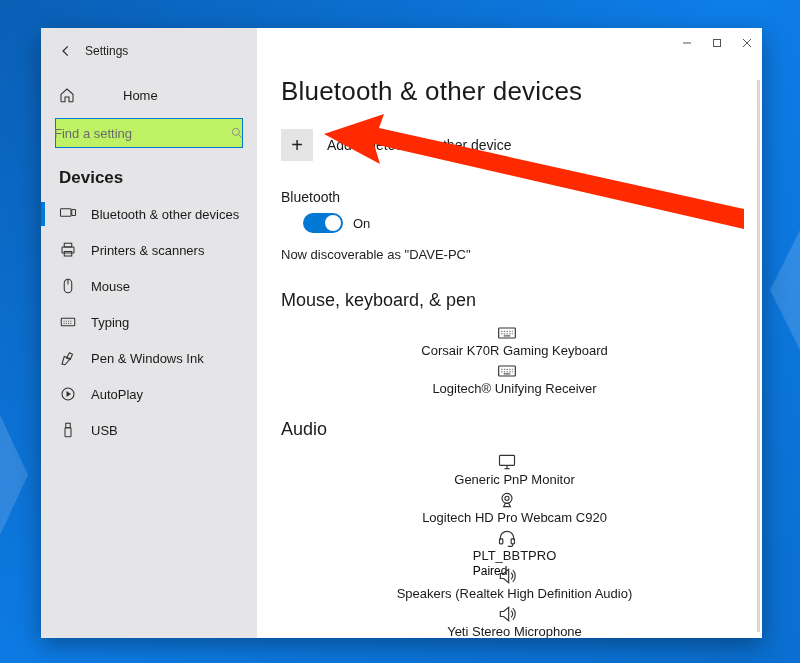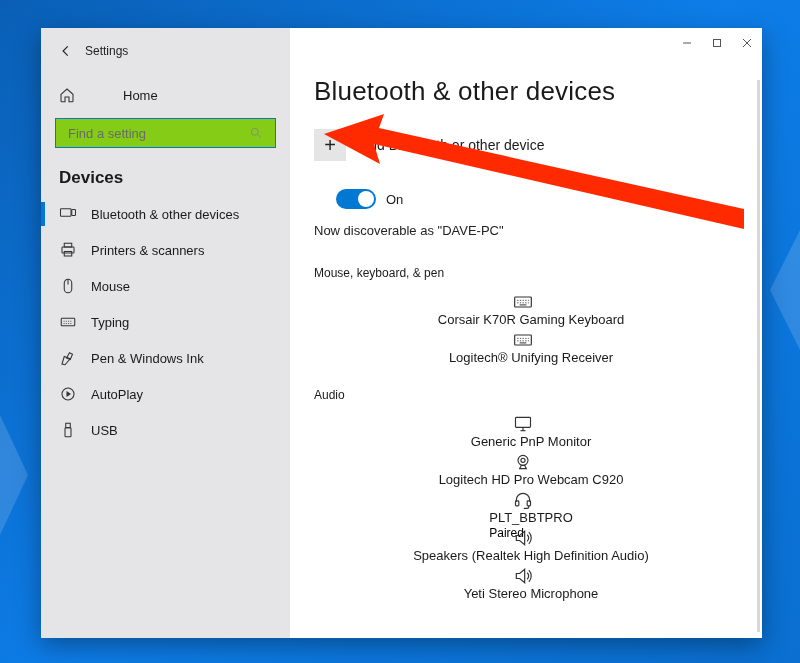--- a/index.html
+++ b/index.html
@@ -27,42 +27,42 @@
     position: absolute;
     left: 41px; top: 28px;
     width: 721px; height: 610px;
     background: #fff;
     display: flex;
     box-shadow: 0 8px 24px rgba(0,0,0,0.35);
   }
 
   
   .sidebar {
-    width: 249px;
+    width: 216px;
     background: #e5e5e7;
     display: flex;
     flex-direction: column;
     padding-top: 10px;
   }
   .top-row {
     display:flex; align-items:center; height:26px; padding-left:16px;
     font-size:12px; color:#222;
   }
   .back-btn { width:18px; display:flex; align-items:center; justify-content:center; cursor:pointer;}
   .app-title { margin-left:10px; }
   .home-row {
     display:flex; align-items:center; height:38px; padding-left:18px;
     font-size:13px; cursor:pointer; margin-top:12px;gap:32px;
   }
   .home-row .icn { width:22px; display:flex; align-items:center; }
   .home-row .lbl { margin-left:10px; }
   .search-wrap { padding: 4px 14px 0 14px; }
   .search-box {
-    height: 30px; border:1px solid #0078d4; background:#84cc16;
-    display:flex; align-items:center; padding:0 12px;
+    height: 30px; border:1px solid #0078d4; background:#bef264;
+    display:flex; align-items:center; padding:0 12px;justify-content:center;
   }
   .search-box input {
     flex:1; border:none; outline:none; font-size:13px; color:#333;
     background:transparent;
   }
   .search-box input::placeholder { color:#6a6a6a; font-style:normal; }
   .search-icn { color:#666; display:flex; }
   .section-hdr {
     padding: 20px 18px 8px 18px; font-size:17px; font-weight:600;
   }
@@ -108,21 +108,21 @@
   .toggle-row { display:flex; align-items:center; margin-bottom:14px;padding-left:22px;}
   .toggle {
     width:40px; height:20px; border-radius:10px; background:#0078d4;
     position:relative; margin-right:10px; cursor:pointer;
   }
   .toggle::after {
     content:""; position:absolute; right:2px; top:2px; width:16px; height:16px;
     background:#fff; border-radius:50%;
   }
   .discover-line { font-size:13px; color:#222; margin-bottom:28px;}
-  h2.section-title { font-size:12px; font-weight:400; margin-bottom:12px;}
+  h2.section-title { font-size:18px; font-weight:400; margin-bottom:12px;}
   .device-item {
     display:flex; align-items:center; height:38px; cursor:pointer;flex-direction:column;
   }
   .device-item .d-icn { width:26px; display:flex; align-items:center; color:#333;}
   .device-item .d-txt { margin-left:10px; font-size:13px; line-height:1.2;}
   .device-item .sub { color:#000000; font-size:12px; }
   .gap { height:20px; }
 
   
   .anno-arrow {
@@ -253,20 +253,21 @@
     <div class="scroll-track"></div>
 
     <div class="content-inner">
       <h1 class="page-title">Bluetooth &amp; other devices</h1>
 
       <div class="add-row">
         <div class="plus-tile">+</div>
         <div class="add-lbl">Add Bluetooth or other device</div>
       </div>
 
+      <div class="sub-h">Bluetooth</div>
       <div class="toggle-row">
         <div class="toggle"></div>
         <span>On</span>
       </div>
       <div class="discover-line">Now discoverable as "DAVE-PC"</div>
 
       <h2 class="section-title">Mouse, keyboard, &amp; pen</h2>
       <div id="mkp-list">
           <div class="device-item">
             <span class="d-icn">

